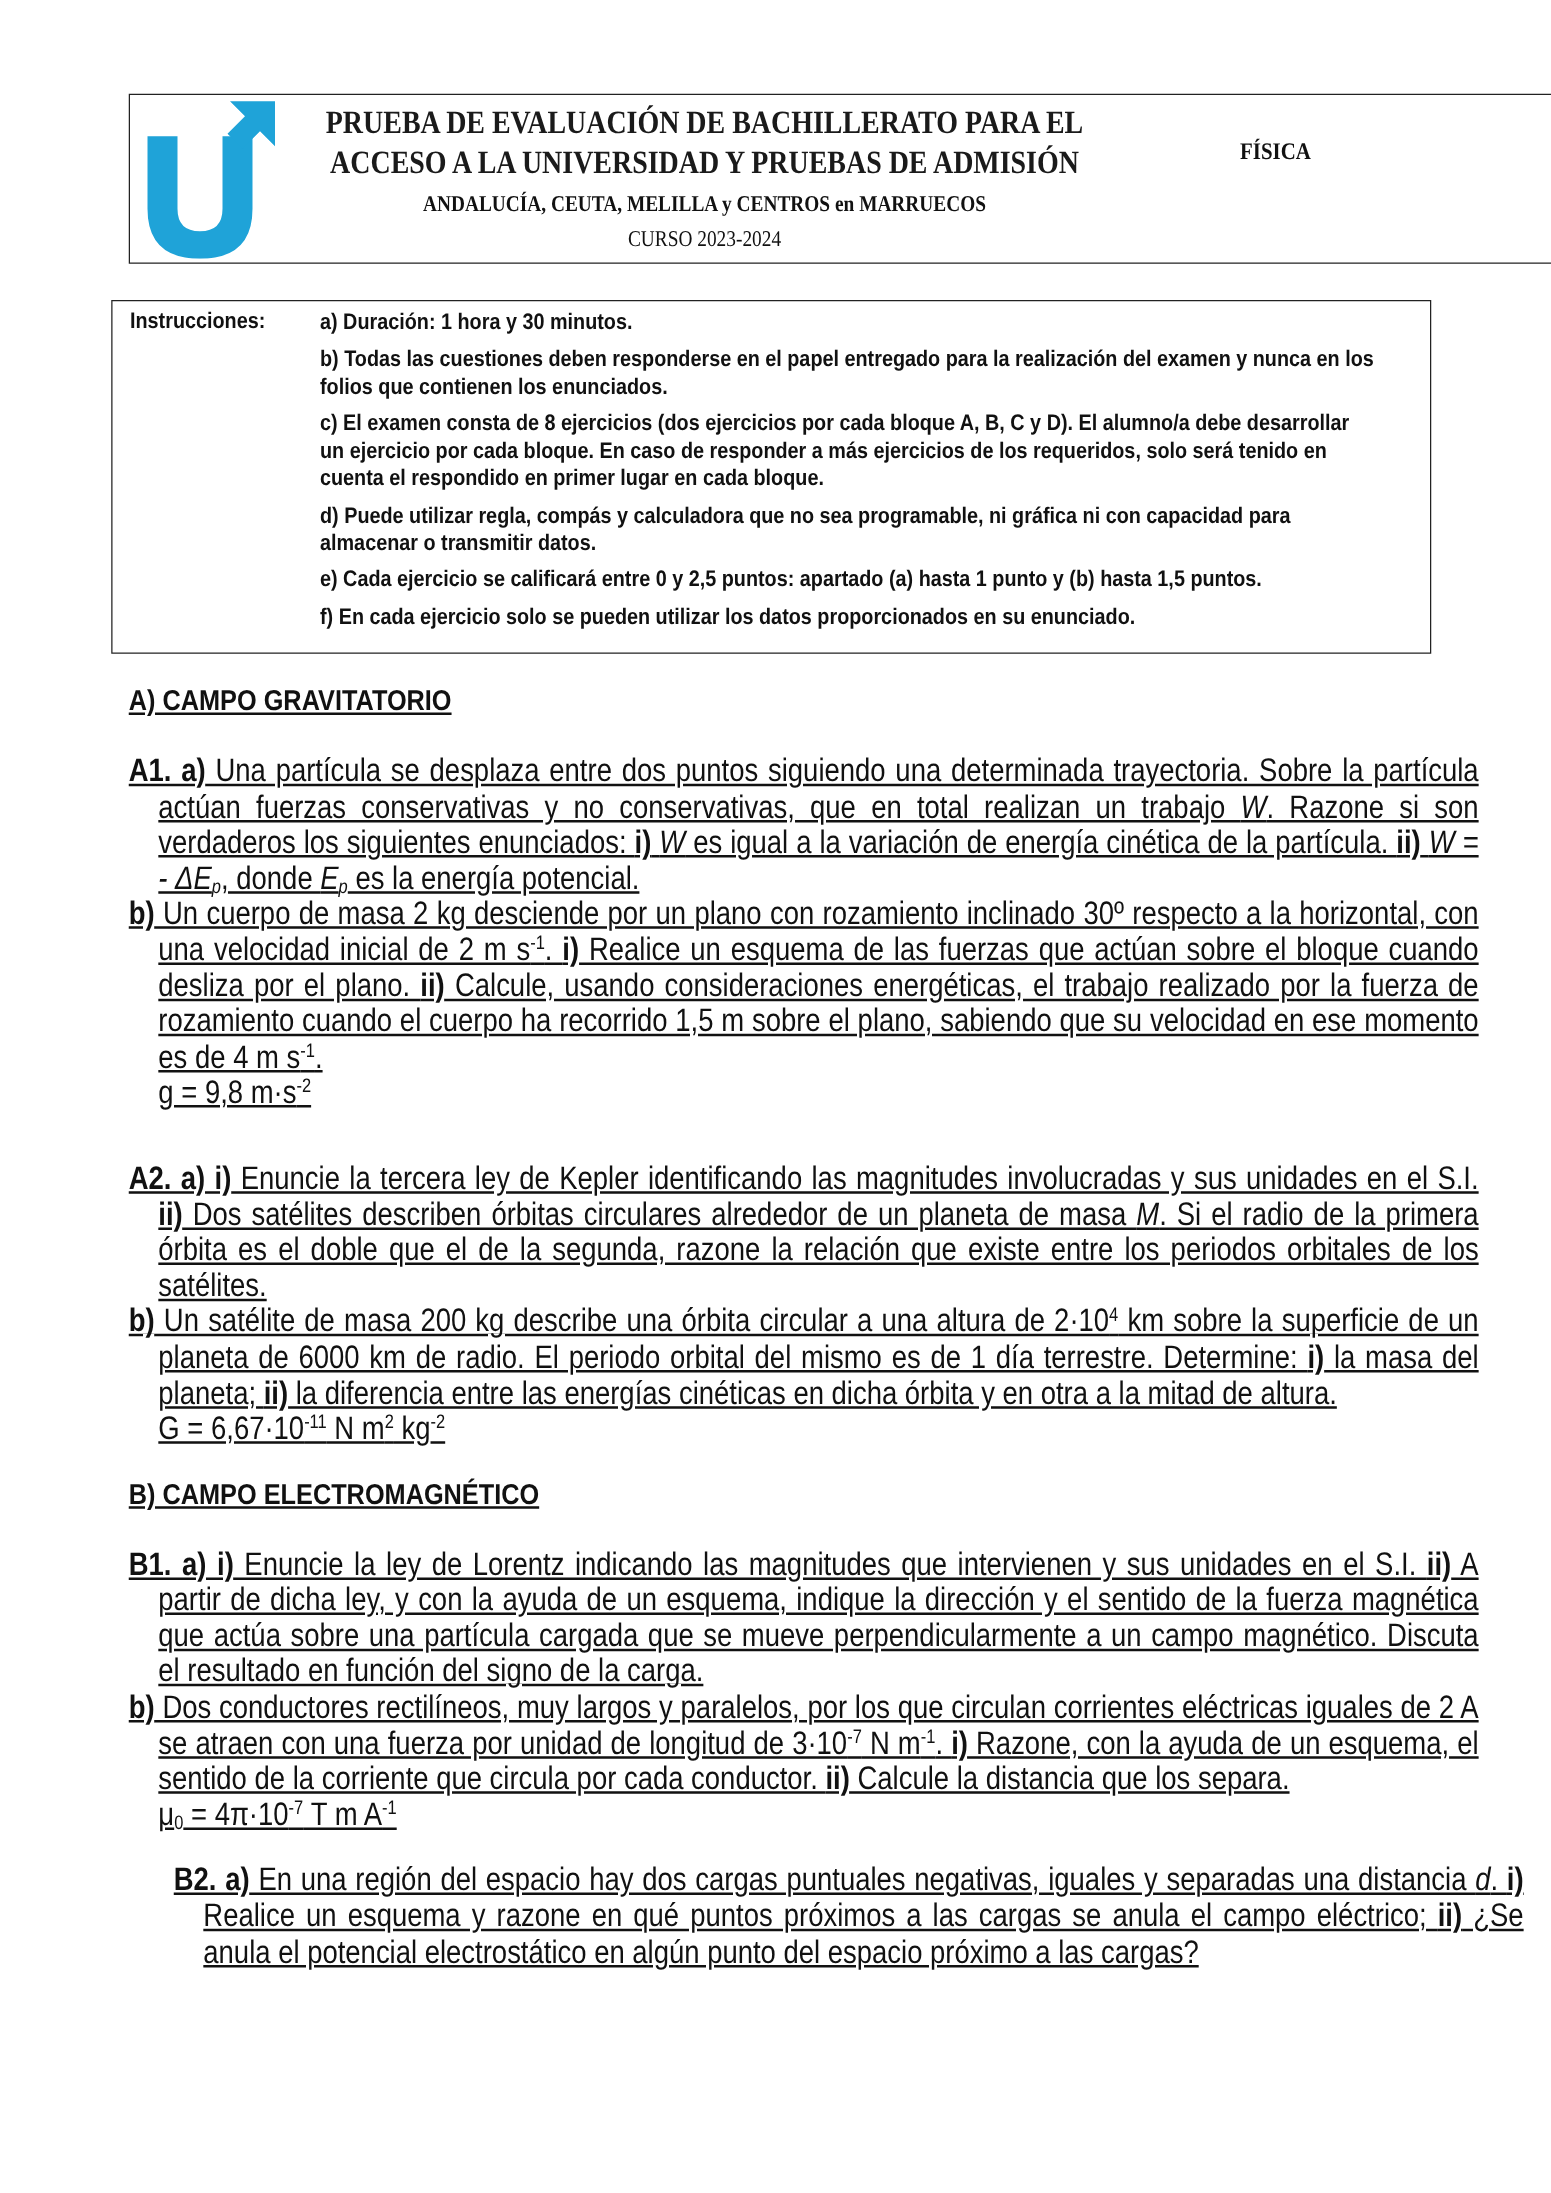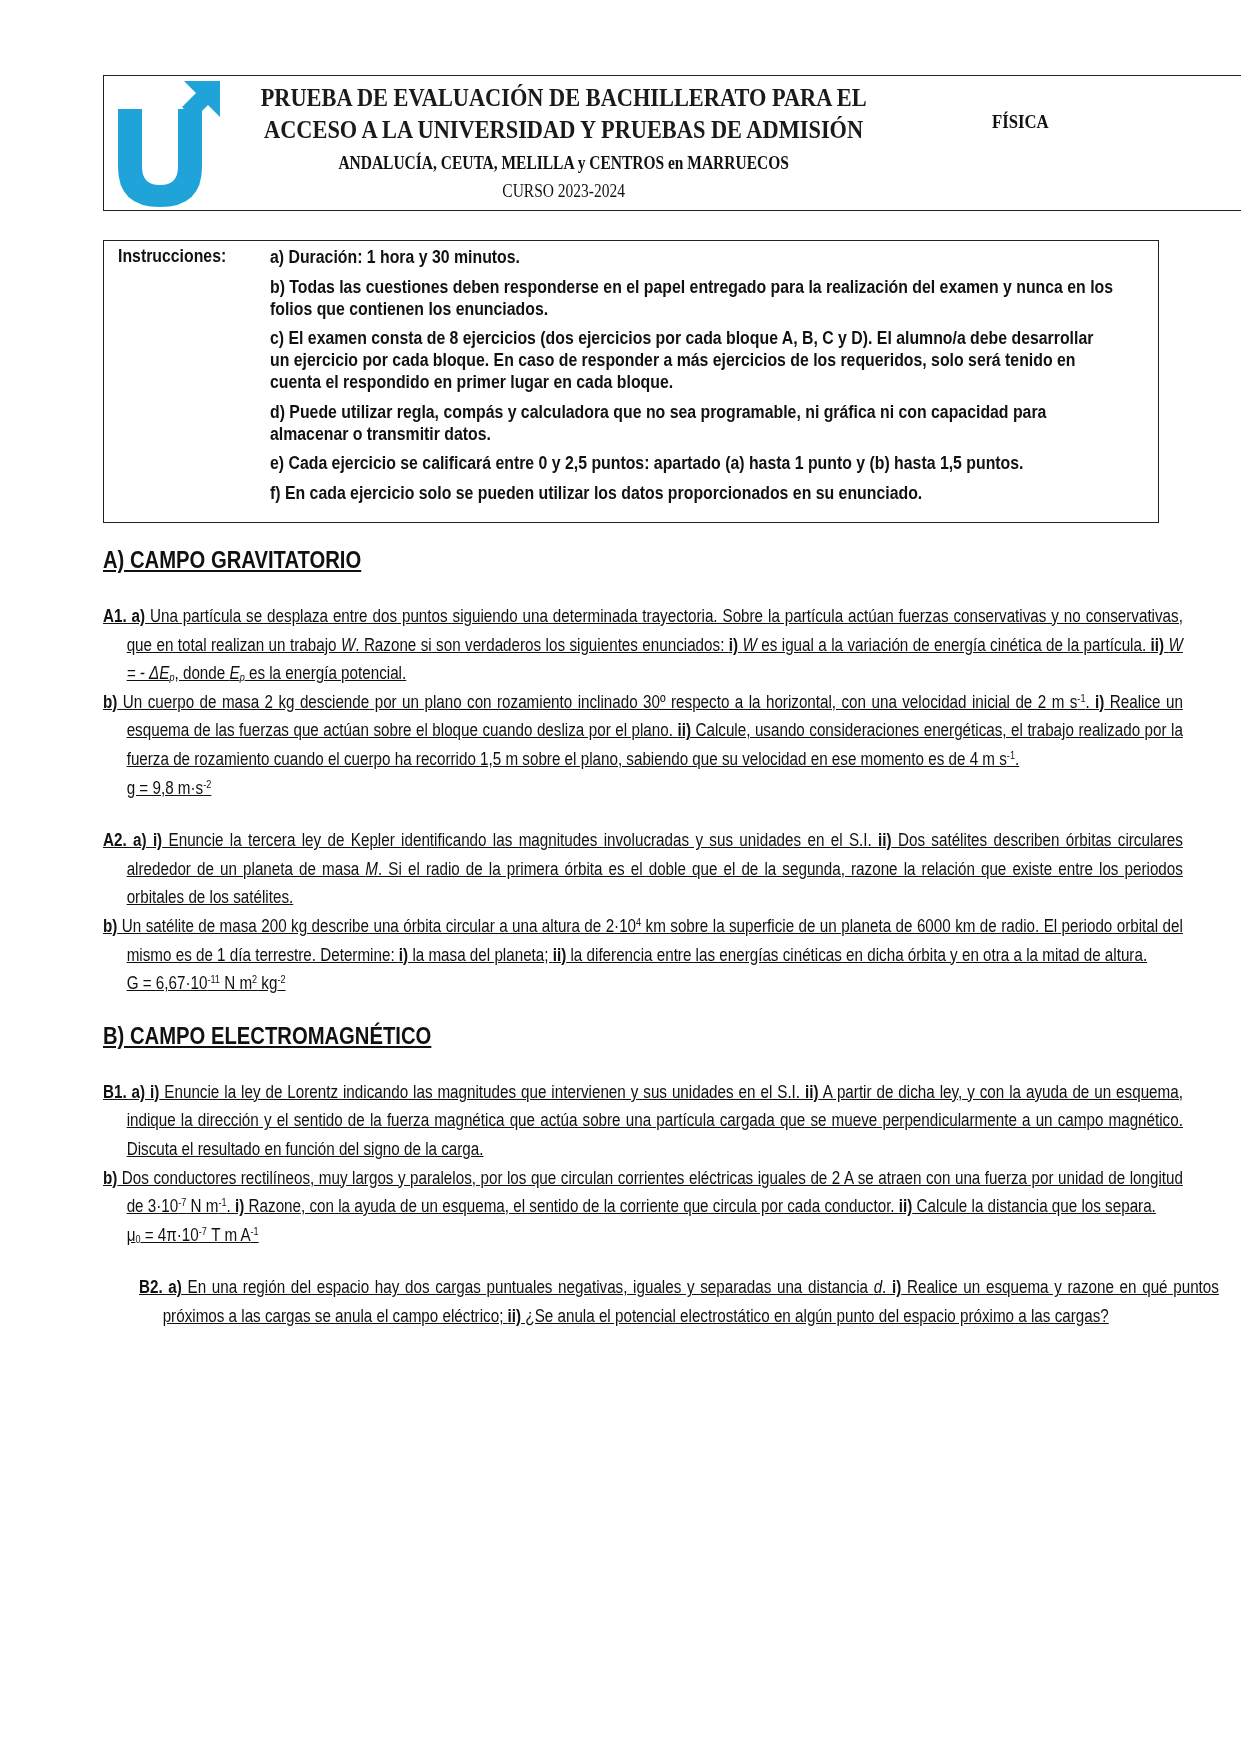--- a/index.html
+++ b/index.html
@@ -9,29 +9,29 @@
   
   .header-box { position: absolute; left: 103px; top: 75px; width: 1232px; height: 136px; border: 1.5px solid #222; box-sizing: border-box; font-family: Liberation Serif, serif; }
   .logo { position: absolute; left: 8px; top: 3px; width: 110px; height: 128px; }
   .header-titles { position: absolute; left: 150px; top: 6px; width: 720px; text-align: center; transform: scaleX(0.86); transform-origin: left top; }
   .ht-line1, .ht-line2 { font-weight: bold; font-size: 26px; line-height: 32px; color: #1a1a1a; white-space: nowrap; }
   .ht-line3 { font-weight: bold; font-size: 18px; line-height: 26px; margin-top: 4px; white-space: nowrap; }
   .ht-line4 { font-size: 18px; line-height: 26px; margin-top: 2px; white-space: nowrap; }
   .subject { position: absolute; left: 888px; top: 35px; font-weight: bold; font-size: 19px; transform: scaleX(0.88); transform-origin: left top; }
 
   
-  .instr-box { position: absolute; left: 103px; top: 240px; width: 1056px; height: 283px; border: 1.5px solid #222; box-sizing: border-box; }
+  .instr-box { position: absolute; left: 89px; top: 240px; width: 1056px; height: 283px; border: 1.5px solid #222; box-sizing: border-box; }
   .instr-label { position: absolute; left: 14px; top: 5px; font-weight: bold; font-size: 18px; transform: scaleX(0.88); transform-origin: left top; }
   .instr-list { position: absolute; left: 166px; top: 5px; width: 960px; transform: scaleX(0.88); transform-origin: left top; }
   .instr-item { font-weight: bold; font-size: 18px; line-height: 22px; margin-bottom: 7.5px; }
 
   
   .content { position: absolute; left: 103px; top: 545px; width: 1056px; text-decoration: underline; }
   .section-title { font-weight: bold; font-size: 23px; line-height: 30px; transform: scaleX(0.88); transform-origin: left top; white-space: nowrap; }
-  .exercise { font-size: 18px; line-height: 28.6px; text-align: justify; }
+  .exercise { font-size: 26px; line-height: 28.6px; text-align: justify; }
   .para { padding-left: 28px; text-indent: -28px; width: 1250px; transform: scaleX(0.845); transform-origin: left top; margin-bottom: -0px; }
   .constant { padding-left: 28px; transform: scaleX(0.845); transform-origin: left top; white-space: nowrap; }
   b { font-weight: bold; }
   sup { font-size: 0.6em; vertical-align: 0.55em; line-height: 0; }
   sub { font-size: 0.6em; vertical-align: -0.2em; line-height: 0; }
 </style>
 </head>
 <body>
 
 <div class="page">
@@ -65,21 +65,21 @@
   <div class="content">
 
     <div class="section-title" style="margin-bottom:27px;">A)  CAMPO GRAVITATORIO</div>
 
     <div class="exercise">
       <div class="para" style="margin-bottom: 0px;"><b>A1. a)</b><span> Una partícula se desplaza entre dos puntos siguiendo una determinada trayectoria. Sobre la partícula actúan fuerzas conservativas y no conservativas, que en total realizan un trabajo </span><i>W</i><span>. Razone si son verdaderos los siguientes enunciados: </span><b>i)</b><span> </span><i>W</i><span> es igual a la variación de energía cinética de la partícula. </span><b>ii)</b><span> </span><i>W = - ΔE</i><sub style="font-style: italic;">p</sub><span>, donde </span><i>E</i><sub style="font-style: italic;">p</sub><span> es la energía potencial.</span></div>
       <div class="para" style="margin-bottom: 0px;"><b>b)</b><span> Un cuerpo de masa 2 kg desciende por un plano con rozamiento inclinado 30º respecto a la horizontal, con una velocidad inicial de 2 m s</span><sup>-1</sup><span>. </span><b>i)</b><span> Realice un esquema de las fuerzas que actúan sobre el bloque cuando desliza por el plano. </span><b>ii)</b><span> Calcule, usando consideraciones energéticas, el trabajo realizado por la fuerza de rozamiento cuando el cuerpo ha recorrido 1,5 m sobre el plano, sabiendo que su velocidad en ese momento es de 4 m s</span><sup>-1</sup><span>.</span></div>
       <div class="constant"><span>g = 9,8 m·s</span><sup>-2</sup></div>
     </div>
 
-    <div class="exercise" style="margin-top:24px;">
+    <div class="exercise" style="margin-top:40px;">
       <div class="para" style="margin-bottom: 0px;"><b>A2. a) i)</b><span> Enuncie la tercera ley de Kepler identificando las magnitudes involucradas y sus unidades en el S.I. </span><b>ii)</b><span> Dos satélites describen órbitas circulares alrededor de un planeta de masa </span><i>M</i><span>. Si el radio de la primera órbita es el doble que el de la segunda, razone la relación que existe entre los periodos orbitales de los satélites.</span></div>
       <div class="para" style="margin-bottom: 0px;"><b>b)</b><span> Un satélite de masa 200 kg describe una órbita circular a una altura de 2·10</span><sup>4</sup><span> km sobre la superficie de un planeta de 6000 km de radio. El periodo orbital del mismo es de 1 día terrestre. Determine: </span><b>i)</b><span> la masa del planeta; </span><b>ii)</b><span> la diferencia entre las energías cinéticas en dicha órbita y en otra a la mitad de altura.</span></div>
       <div class="constant"><span>G = 6,67·10</span><sup>-11</sup><span> N m</span><sup>2</sup><span> kg</span><sup>-2</sup></div>
     </div>
 
     <div class="section-title" style="margin-top:23px;margin-bottom:27px;">B)  CAMPO ELECTROMAGNÉTICO</div>
 
     <div class="exercise">
       <div class="para" style="margin-bottom: 0px;"><b>B1.  a) i)</b><span> Enuncie la ley de Lorentz indicando las magnitudes que intervienen y sus unidades en el S.I. </span><b>ii)</b><span> A partir de dicha ley, y con la ayuda de un esquema, indique la dirección y el sentido de la fuerza magnética que actúa sobre una partícula cargada que se mueve perpendicularmente a un campo magnético. Discuta el resultado en función del signo de la carga.</span></div>
       <div class="para" style="margin-bottom: 0px;"><b>b)</b><span> Dos conductores rectilíneos, muy largos y paralelos, por los que circulan corrientes eléctricas iguales de 2 A se atraen con una fuerza por unidad de longitud de 3·10</span><sup>-7</sup><span> N m</span><sup>-1</sup><span>. </span><b>i)</b><span> Razone, con la ayuda de un esquema, el sentido de la corriente que circula por cada conductor. </span><b>ii)</b><span> Calcule la distancia que los separa.</span></div>

